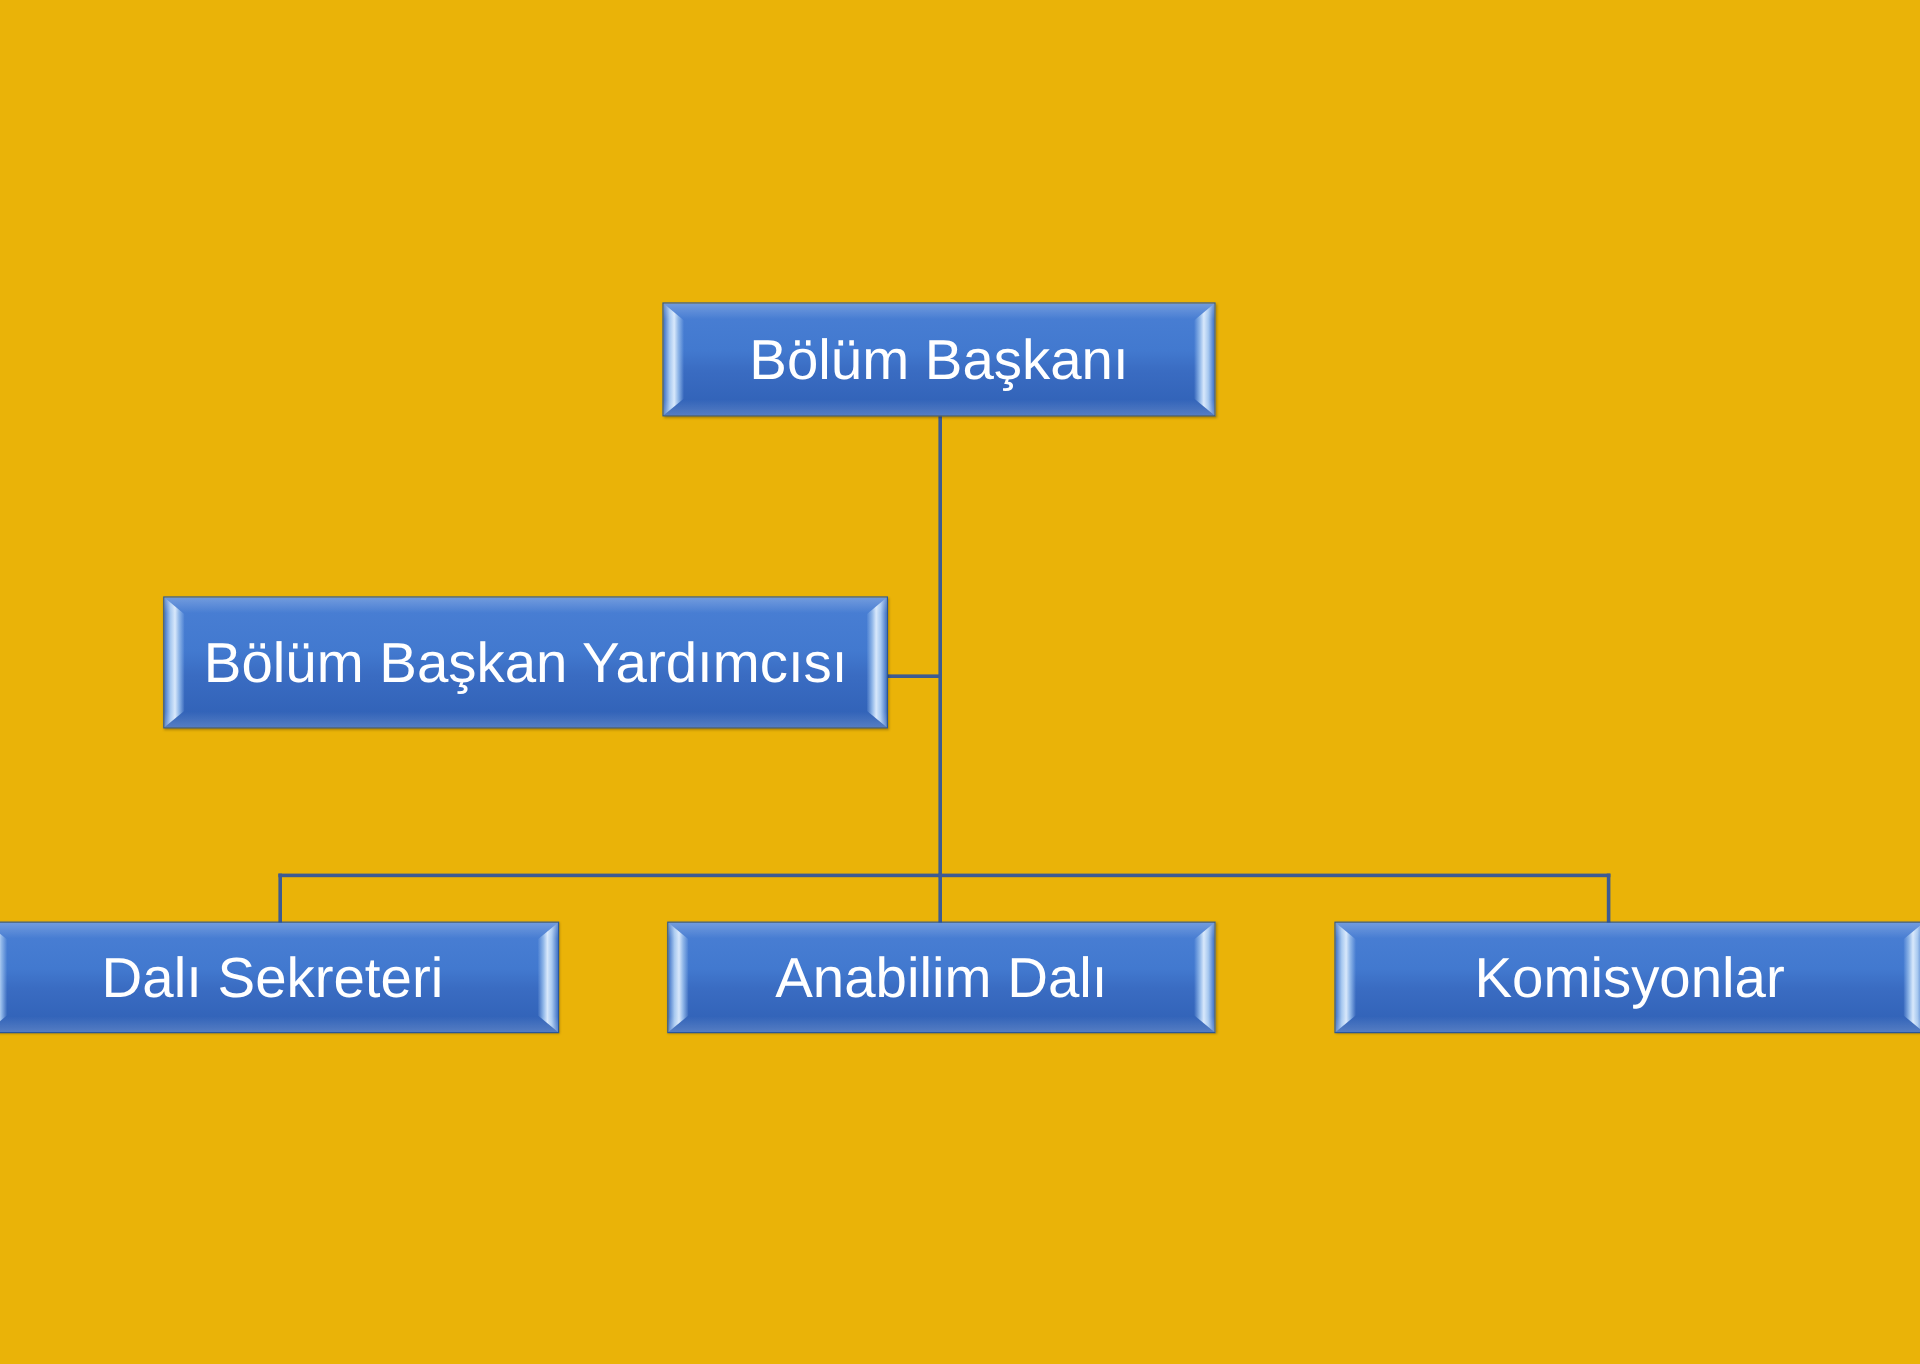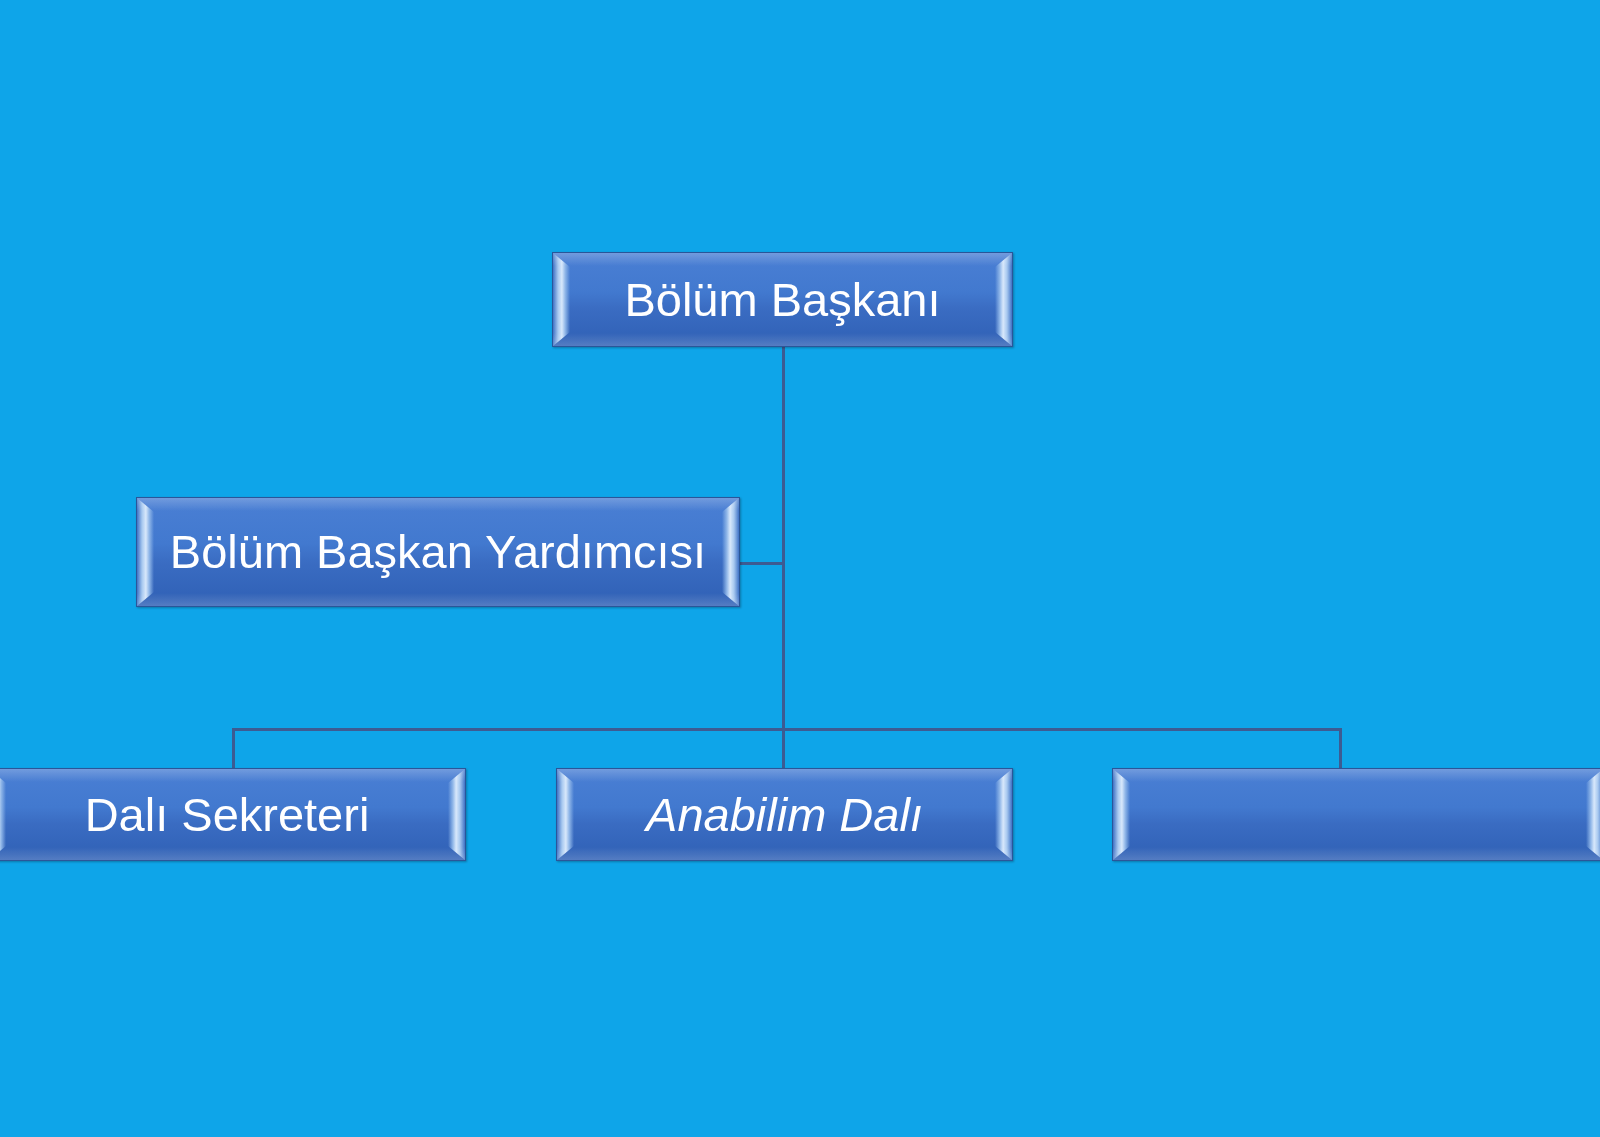--- a/index.html
+++ b/index.html
@@ -9,21 +9,21 @@
     background: #ffffff;
   }
   body {
     font-family: "Liberation Sans", sans-serif;
   }
 
   #chart-canvas {
     position: relative;
     width: 1600px;
     height: 1137px;
-    background: #0ea5e9;
+    background: #eab308;
     overflow: hidden;
   }
 
   
   .connector {
     position: absolute;
     background: #3d5b92;
   }
   .connector.v { width: 3px; }
   .connector.h { height: 3px; }
@@ -85,21 +85,21 @@
     line-height: 1.05;
     white-space: nowrap;
     text-align: center;
     padding: 0 6px;
   }
 
   
   #box-head        { left: 552px;  top: 252px; width: 461px; height: 95px; }
   #box-deputy      { left: 136px;  top: 497px; width: 604px; height: 110px; }
   #box-secretary   { left: -12px;  top: 768px; width: 478px; height: 93px; }
-  #box-department  { left: 556px;  top: 768px; width: 457px; height: 93px; font-style: italic; }
+  #box-department  { left: 556px;  top: 768px; width: 457px; height: 93px; }
   #box-commissions { left: 1112px; top: 768px; width: 492px; height: 93px; }
 
   #box-deputy .box-label { font-size: 47px; }
 </style>
 </head>
 <body>
 
 <div id="chart-canvas">
 
   <div class="connector v" style="left:782px; top:347px; height:384px;"></div>
@@ -144,15 +144,16 @@
     <span class="bevel-top"></span>
     <span class="bevel-bottom"></span>
     <span class="box-label">Anabilim Dalı</span>
   </div>
 
   <div class="org-box" id="box-commissions">
     <span class="bevel-left"></span>
     <span class="bevel-right"></span>
     <span class="bevel-top"></span>
     <span class="bevel-bottom"></span>
+    <span class="box-label">Komisyonlar</span>
   </div>
 
 </div>
 
 </body></html>

